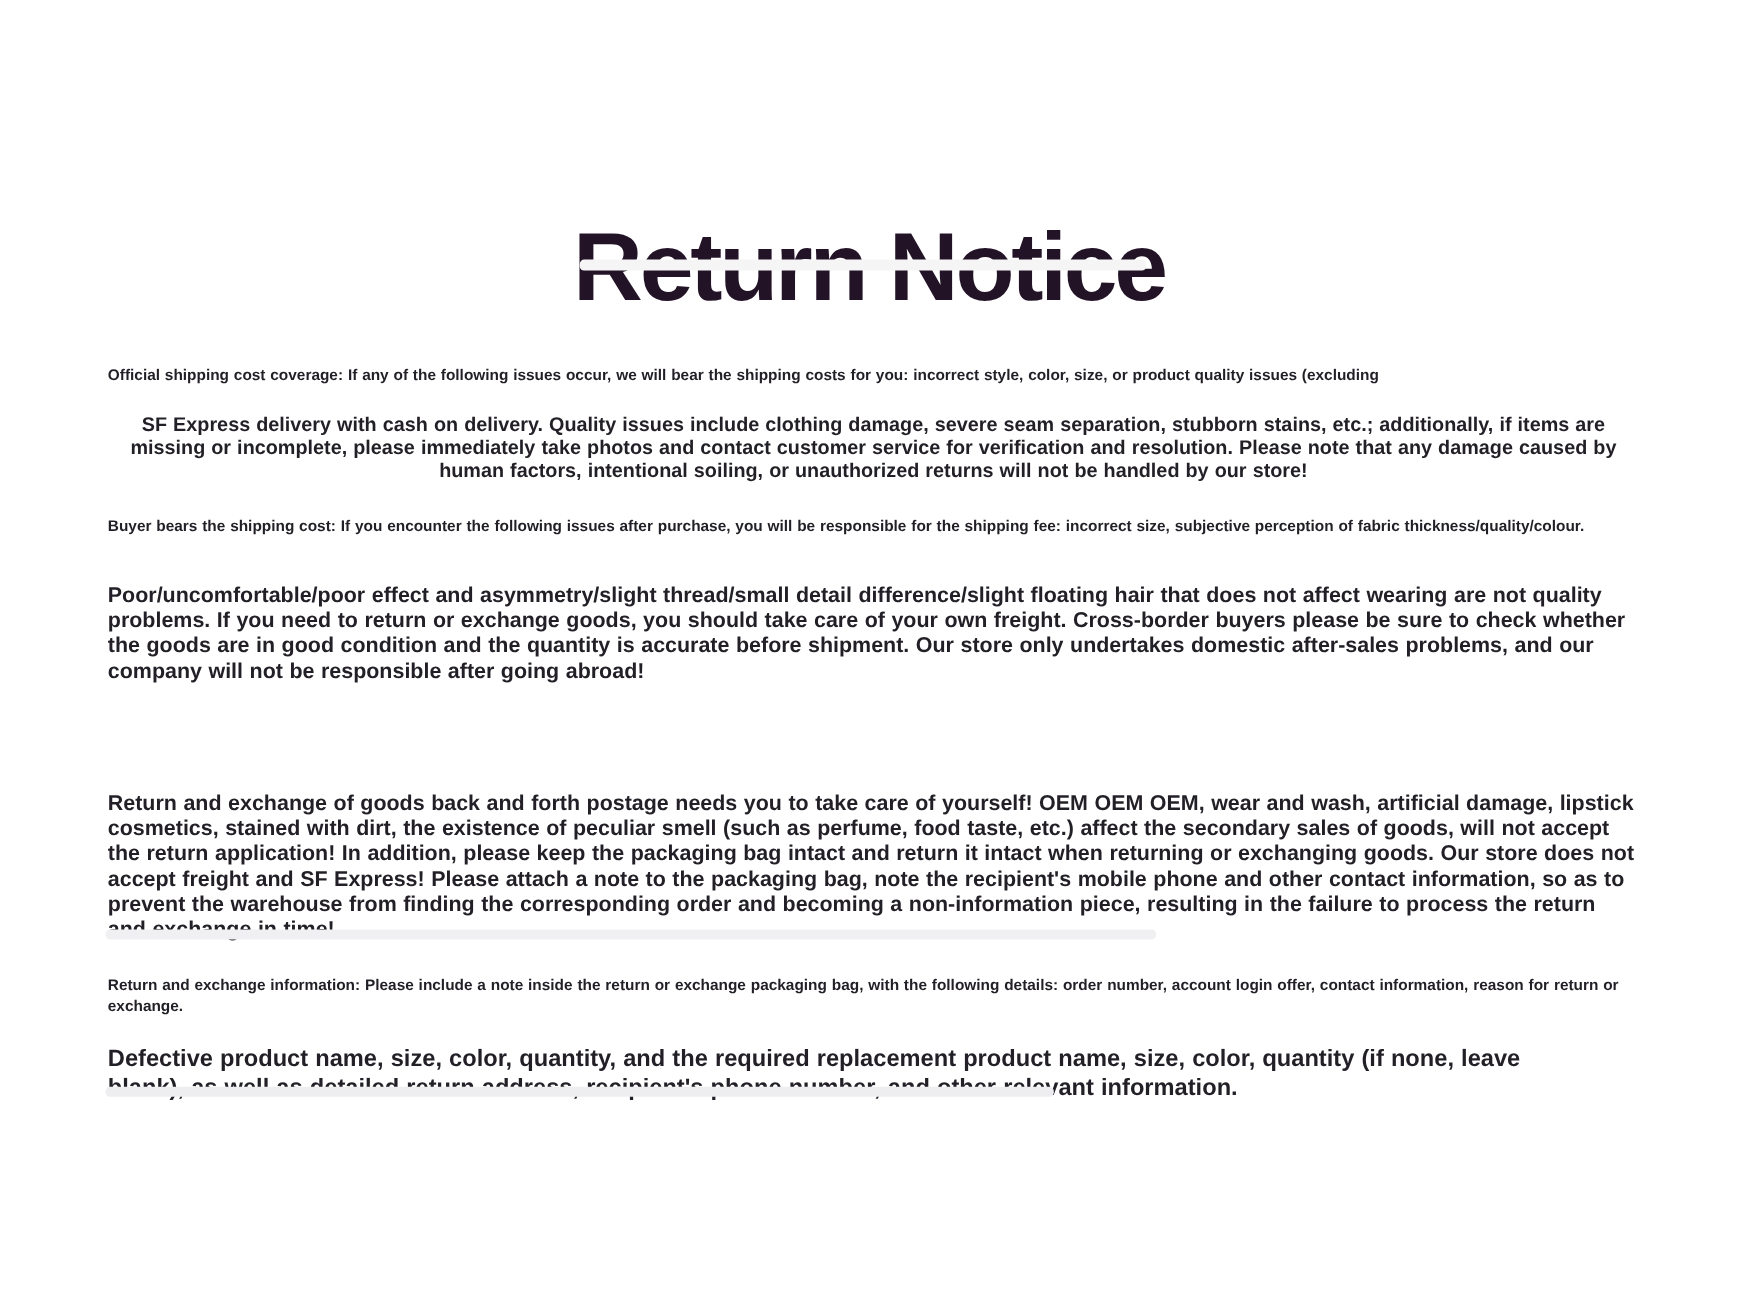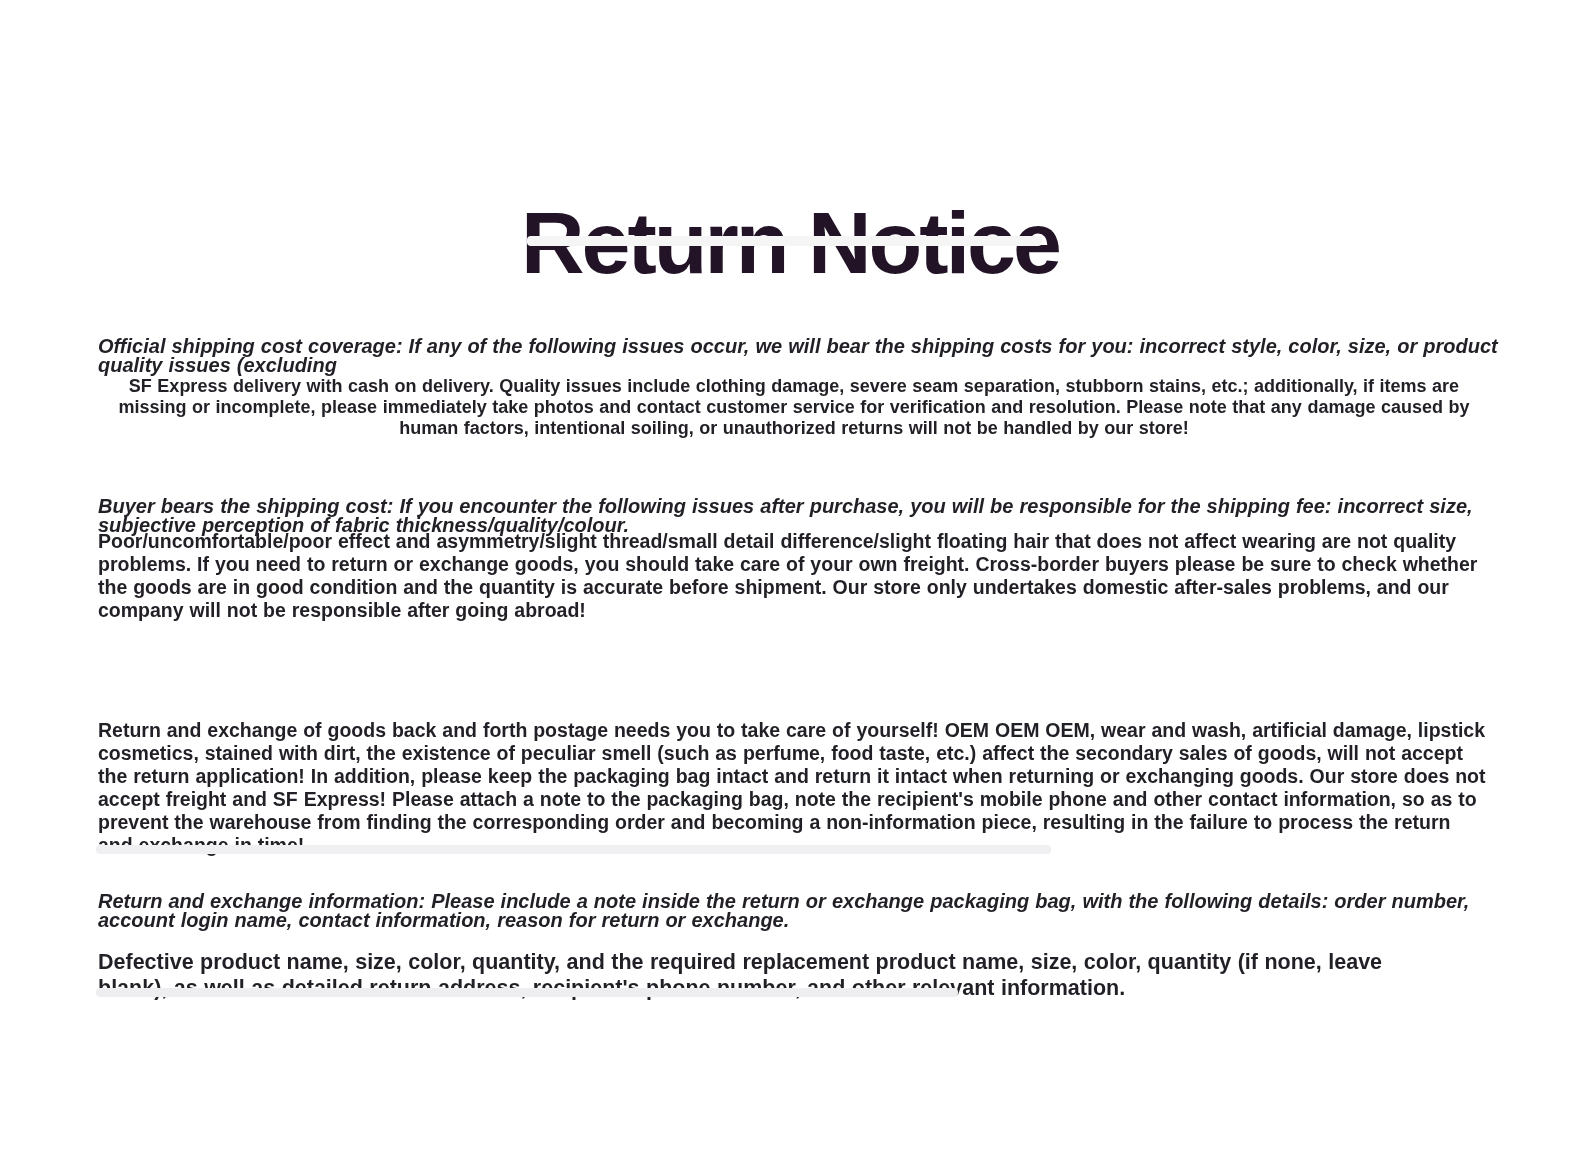--- a/index.html
+++ b/index.html
@@ -29,39 +29,38 @@
     color: #221326;
     font-weight: bold;
   }
   .para {
     position: absolute;
     left: 98px;
     text-align: left;
     word-spacing: 0.5px;
   }
   .para-small {
-    font-size: 20px;
+    font-size: 14px;
     line-height: 19px;
-    font-style: italic;
   }
   .para-medium {
     font-size: 18px;
     line-height: 21px;
   }
   .para-large {
     font-size: 19.5px;
     line-height: 23px;
   }
   .para-xlarge {
     font-size: 21.5px;
     line-height: 26px;
   }
   .p1 { top: 317px; width: 1412px; }
   .p2 { top: 358px; width: 1392px; text-align: center; }
-  .p3 { top: 477px; width: 1424px; }
+  .p3 { top: 455px; width: 1424px; }
   .p4 { top: 510px; width: 1390px; }
   .p5 { top: 643px; width: 1434px; }
   .p6 { top: 699px; width: 1390px; }
   .p7 { top: 872px; width: 1426px; }
   .p8 { top: 927px; width: 1335px; }
   .ghost {
     position: absolute;
     border-radius: 4px;
     background: #f1f0f2;
   }
@@ -84,19 +83,19 @@
 
   <p class="para para-small p3">Buyer bears the shipping cost: If you encounter the following issues after purchase, you will be responsible for the shipping fee: incorrect size, subjective perception of fabric thickness/quality/colour.</p>
 
   <p class="para para-large p4">Poor/uncomfortable/poor effect and asymmetry/slight thread/small detail difference/slight floating hair that does not affect wearing are not quality problems. If you need to return or exchange goods, you should take care of your own freight. Cross-border buyers please be sure to check whether the goods are in good condition and the quantity is accurate before shipment. Our store only undertakes domestic after-sales problems, and our company will not be responsible after going abroad!</p>
 
 
   <p class="para para-large p6">Return and exchange of goods back and forth postage needs you to take care of yourself! OEM OEM OEM, wear and wash, artificial damage, lipstick cosmetics, stained with dirt, the existence of peculiar smell (such as perfume, food taste, etc.) affect the secondary sales of goods, will not accept the return application! In addition, please keep the packaging bag intact and return it intact when returning or exchanging goods. Our store does not accept freight and SF Express! Please attach a note to the packaging bag, note the recipient's mobile phone and other contact information, so as to prevent the warehouse from finding the corresponding order and becoming a non-information piece, resulting in the failure to process the return and exchange in time!</p>
 
   <div class="ghost ghost-mid"></div>
 
-  <p class="para para-small p7">Return and exchange information: Please include a note inside the return or exchange packaging bag, with the following details: order number, account login name, contact information, reason for return or exchange.</p>
+  <p class="para para-small p7">Return and exchange information: Please include a note inside the return or exchange packaging bag, with the following details: order number, account login offer, contact information, reason for return or exchange.</p>
 
   <p class="para para-xlarge p8">Defective product name, size, color, quantity, and the required replacement product name, size, color, quantity (if none, leave blank), as well as detailed return address, recipient's phone number, and other relevant information.</p>
 
   <div class="ghost ghost-end"></div>
 
 </div>
 
 </body></html>

